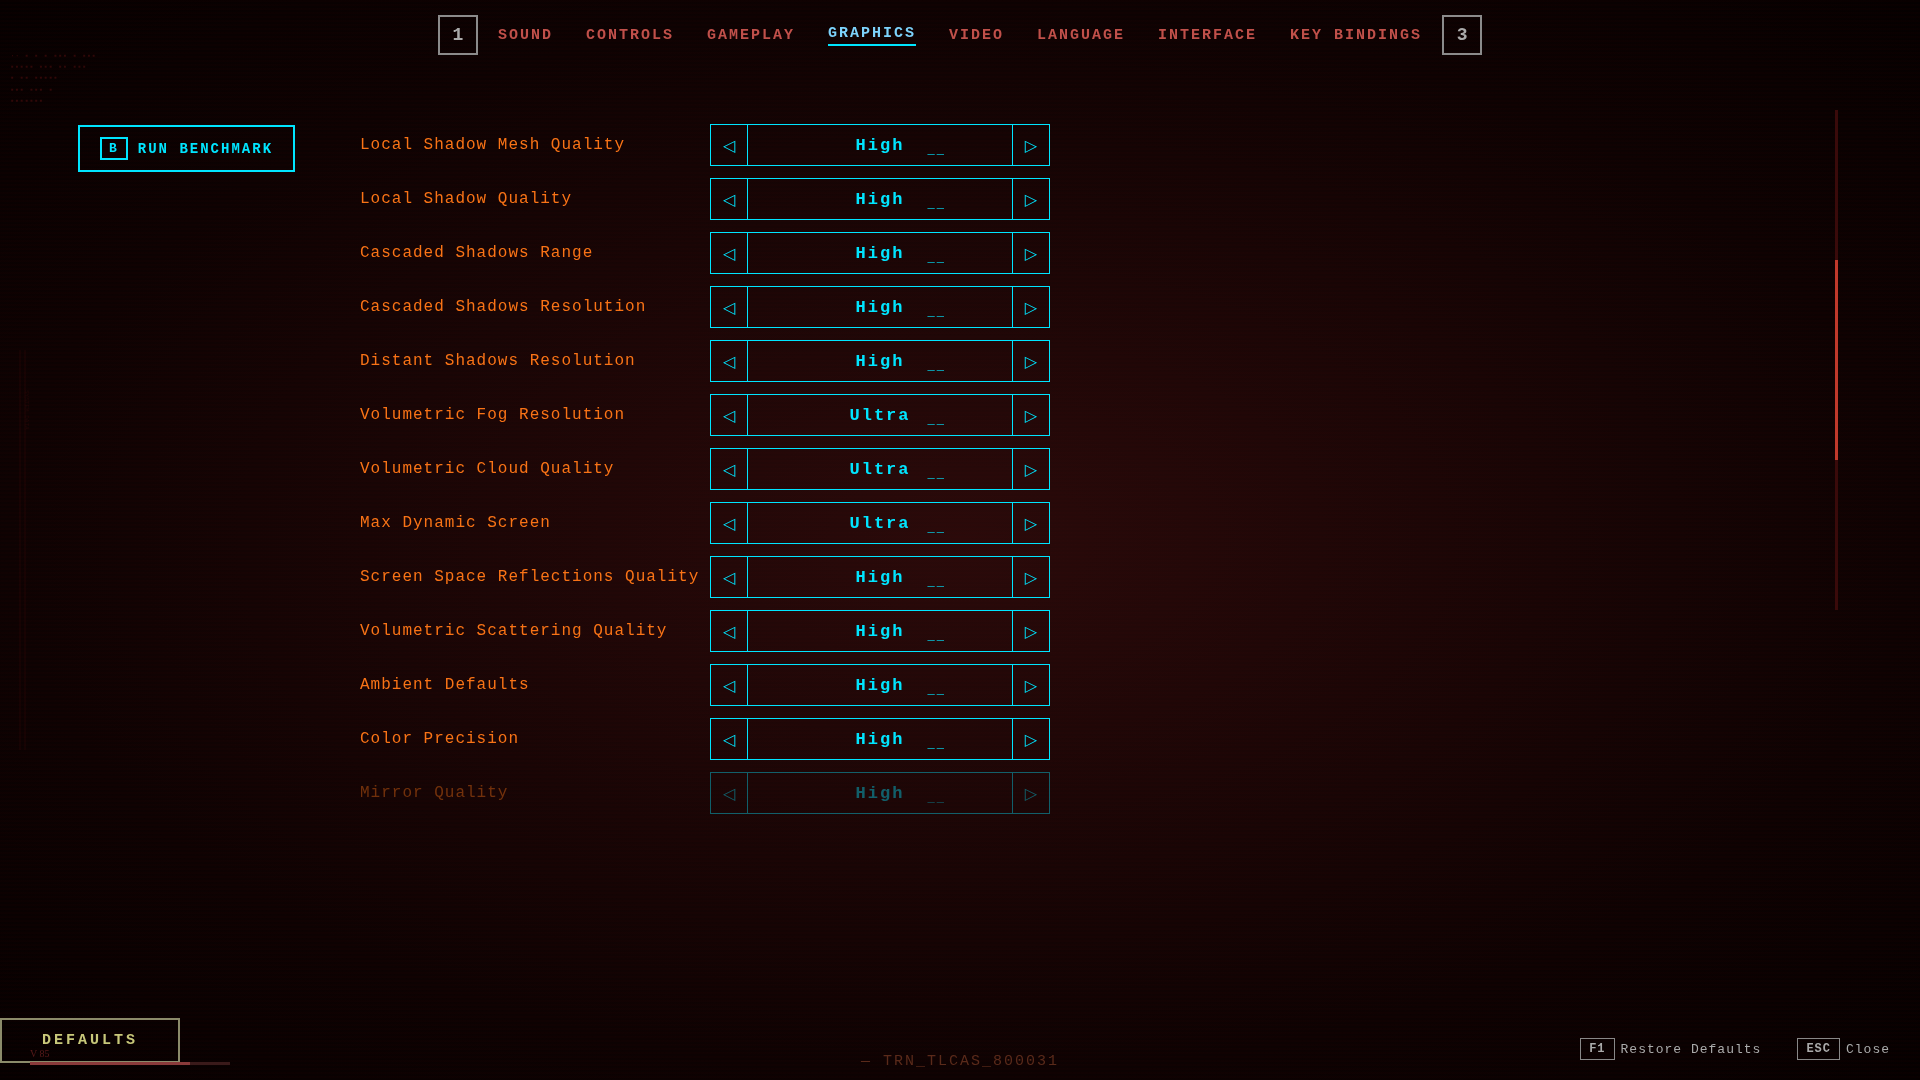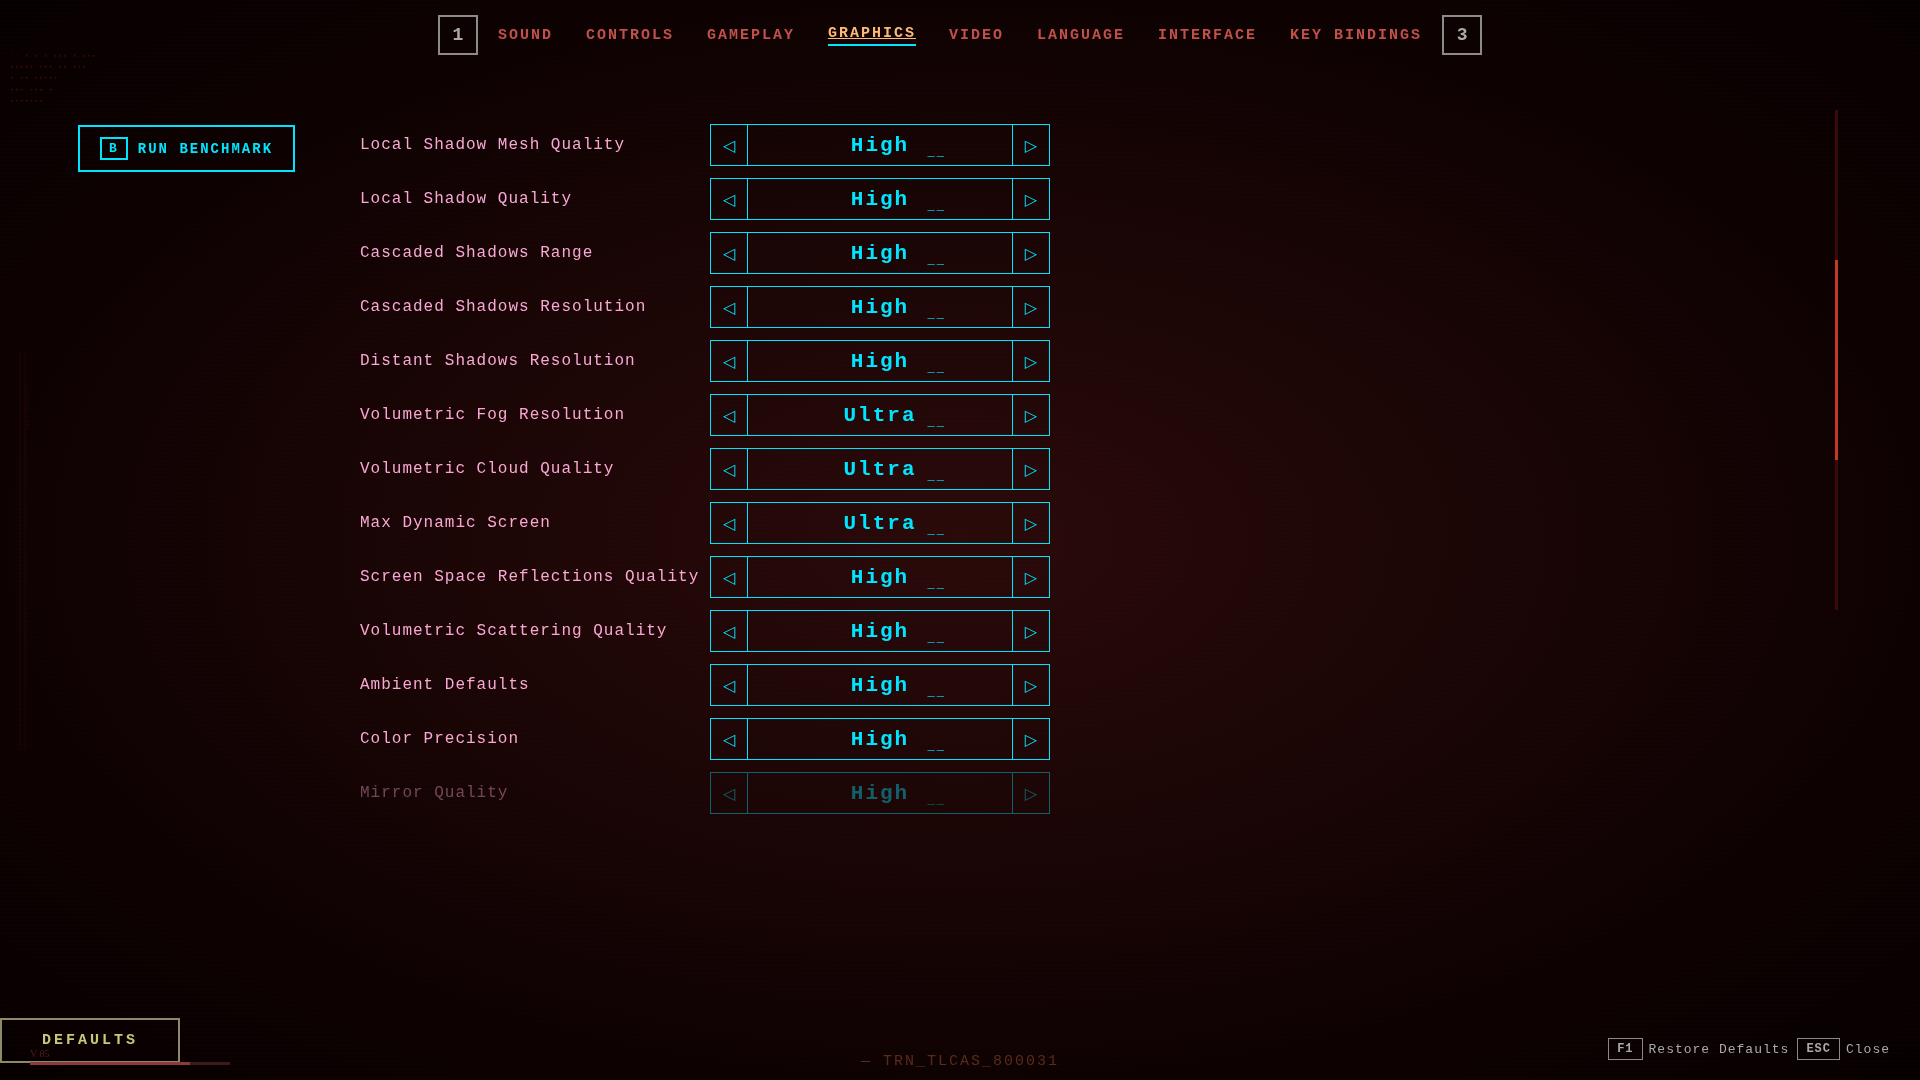--- a/index.html
+++ b/index.html
@@ -96,24 +96,23 @@
       color: #c0504a;
       font-size: 15px;
       font-weight: bold;
       letter-spacing: 2px;
       text-transform: uppercase;
       cursor: pointer;
       font-family: 'Courier New', monospace;
     }
 
     .nav-item.active {
-      color: #fdba74;
+      color: #7dd3fc;
       border-bottom: 2px solid #00e5ff;
       padding-bottom: 2px;
-      text-decoration: underline;
     }
 
     
     .benchmark-btn {
       position: absolute;
       left: 78px;
       top: 125px;
       z-index: 10;
     }
 
@@ -161,21 +160,21 @@
       margin-bottom: 4px;
       height: 50px;
     }
 
     .setting-row.faded {
       opacity: 0.4;
     }
 
     .setting-label {
       width: 350px;
-      color: #f9a8d4;
+      color: #f97316;
       font-size: 16px;
       font-family: 'Courier New', monospace;
       letter-spacing: 1px;
     }
 
     .setting-control {
       display: flex;
       align-items: center;
       border: 1.5px solid #00e5ff;
       width: 340px;
@@ -200,21 +199,21 @@
     }
 
     .arrow-right {
       border-left: 1.5px solid #00e5ff;
     }
 
     .setting-value {
       flex: 1;
       text-align: center;
       color: #00e5ff;
-      font-size: 21px;
+      font-size: 17px;
       font-family: 'Courier New', monospace;
       font-weight: bold;
       letter-spacing: 2px;
       position: relative;
     }
 
     .setting-value::after {
       content: '__';
       position: absolute;
       bottom: -2px;
@@ -274,21 +273,21 @@
       text-transform: uppercase;
     }
 
     
     .bottom-right {
       position: absolute;
       bottom: 20px;
       right: 30px;
       display: flex;
       align-items: center;
-      gap: 8px;
+      gap: 36px;
       z-index: 10;
     }
 
     .key-action {
       display: flex;
       align-items: center;
       gap: 6px;
       color: #aaaaaa;
       font-size: 13px;
       font-family: 'Courier New', monospace;

